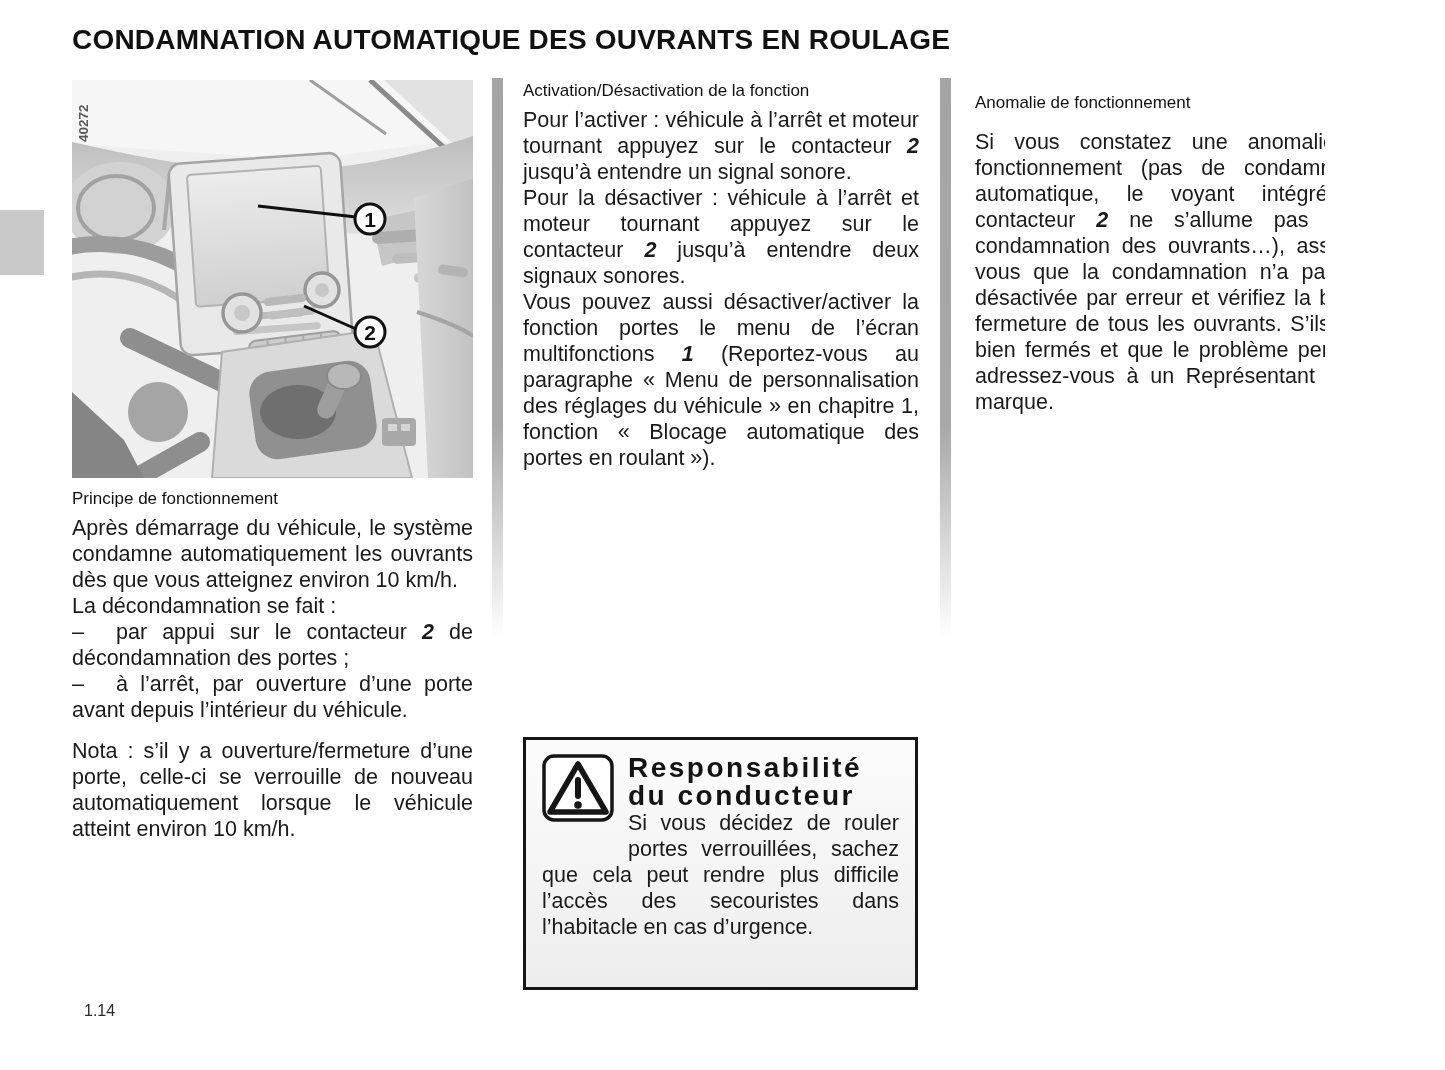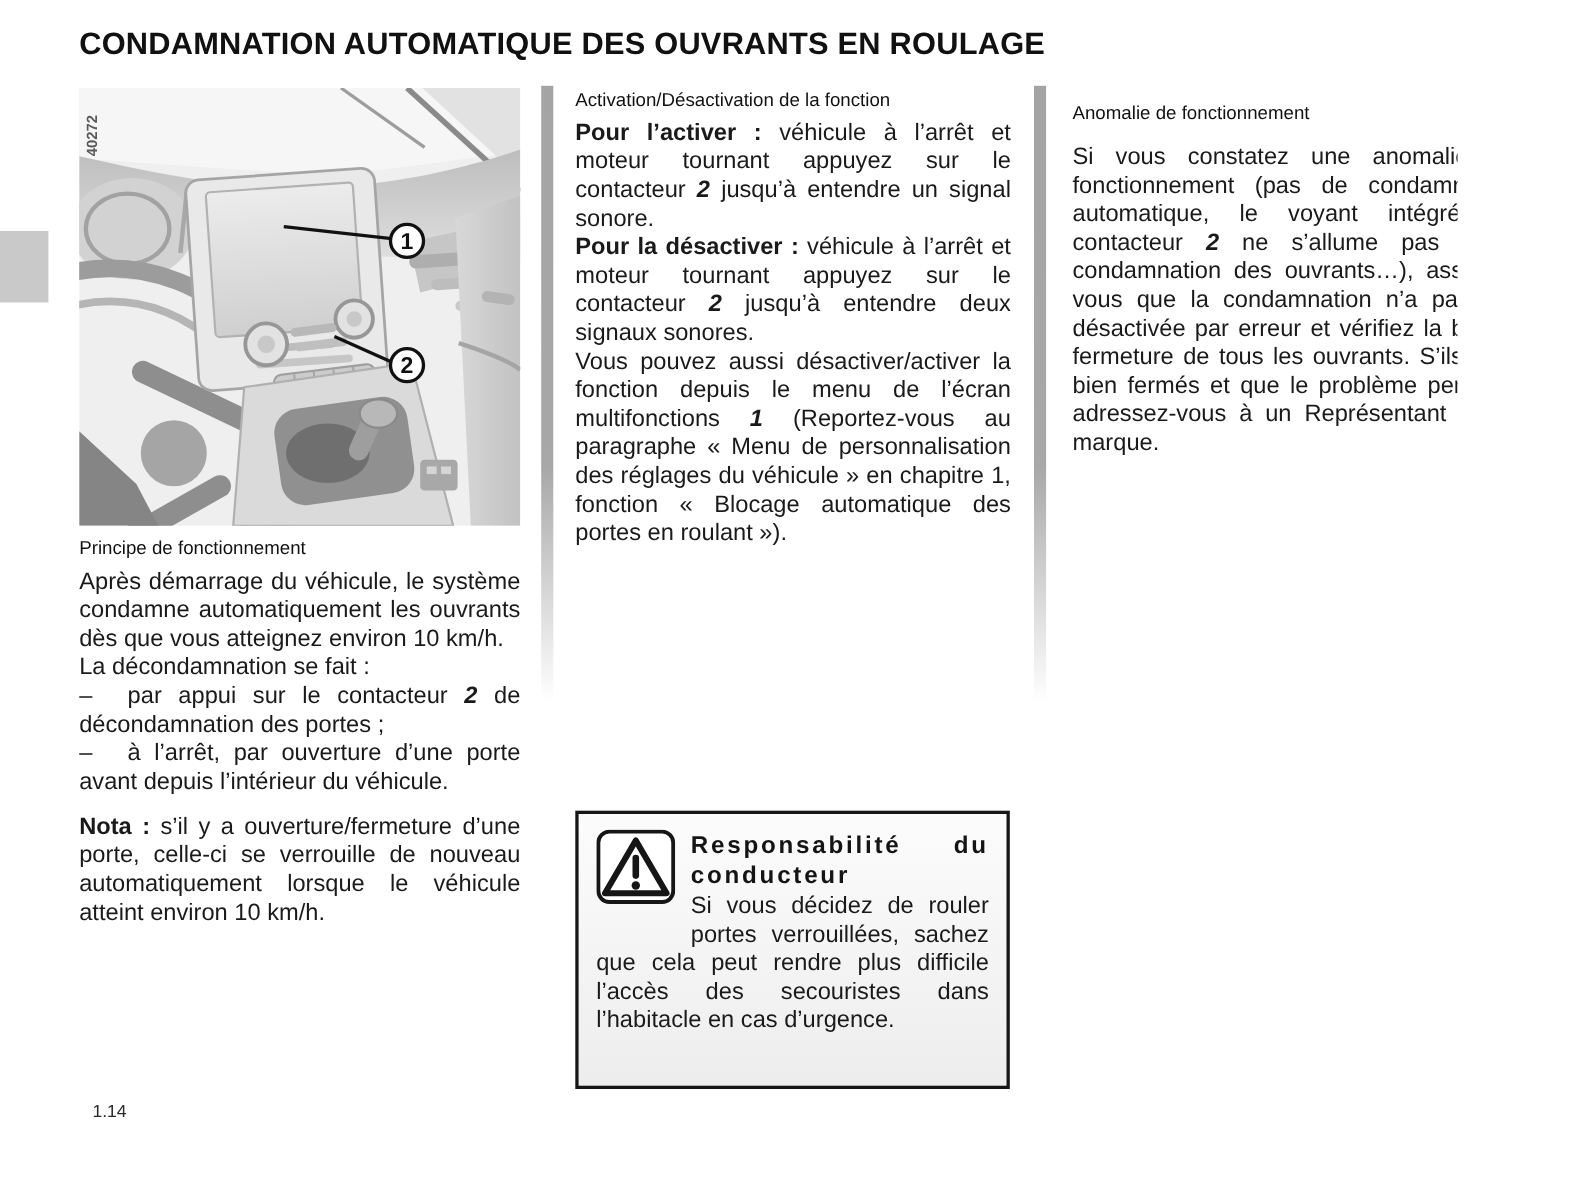--- a/index.html
+++ b/index.html
@@ -23,30 +23,30 @@
     position:absolute;top:78px;width:11px;height:560px;
     background:linear-gradient(to bottom,#a4a4a4 0%,#a8a8a8 62%,rgba(168,168,168,0) 100%);
   }
   .divider-1{left:492px;}
   .divider-2{left:940px;}
   h2.sec{font-size:17px;line-height:29px;font-weight:normal;margin:0 0 2px 0;color:#111;}
   .col-right h2.sec{margin-bottom:12px;}
   p.bt{font-size:21.5px;line-height:26px;text-align:justify;margin:0;}
   .dash{display:inline-block;width:44px;}
   .num{font-weight:bold;font-style:italic;}
-  .lead{font-weight:bold;}
+  .lead{font-weight:normal;}
   p.nota{margin-top:15px;}
   .warning-box{
     position:absolute;left:523px;top:737px;width:395px;height:253px;box-sizing:border-box;
     border:3px solid #161616;background:linear-gradient(to bottom,#fcfcfc 0%,#ededed 100%);
     padding:14px 16px 10px 16px;
   }
   .warn-icon-float{float:left;width:86px;height:106px;}
   .warn-heading{
-    font-size:22px;line-height:28px;font-weight:bold;text-align:justify;
+    font-size:28px;line-height:28px;font-weight:bold;text-align:justify;
     letter-spacing:2.5px;color:#141414;margin:0;padding-left:37px;
   }
   .warning-box p.bt{font-size:21.5px;line-height:26px;}
   .page-number{position:absolute;left:84px;top:1002px;font-size:16px;color:#2a2a2a;}
   .end-marker{position:absolute;left:1357px;top:1039px;width:17px;height:27px;background:#1b1b1b;}
 </style>
 </head>
 <body>
 
 <div class="page">
@@ -152,21 +152,21 @@
     <p class="bt"><span class="dash">–</span><span>à l’arrêt, par ouverture d’une porte avant depuis l’intérieur du véhicule.</span></p>
     <p class="bt nota"><span class="lead">Nota :</span><span> s’il y a ouverture/fermeture d’une porte, celle-ci se verrouille de nouveau automatiquement lorsque le véhicule atteint environ 10 km/h.</span></p>
   </div>
 
   <div class="divider divider-1"></div>
 
   <div class="col col-mid">
     <h2 class="sec">Activation/Désactivation de la fonction</h2>
     <p class="bt"><span class="lead">Pour l’activer :</span><span> véhicule à l’arrêt et moteur tournant appuyez sur le contacteur </span><span class="num">2</span><span> jusqu’à entendre un signal sonore.</span></p>
     <p class="bt"><span class="lead">Pour la désactiver :</span><span> véhicule à l’arrêt et moteur tournant appuyez sur le contacteur </span><span class="num">2</span><span> jusqu’à entendre deux signaux sonores.</span></p>
-    <p class="bt"><span>Vous pouvez aussi désactiver/activer la fonction depuis le menu de l’écran multifonctions </span><span class="num">1</span><span> (Reportez-vous au paragraphe « Menu de personnalisation des réglages du véhicule » en chapitre 1, fonction « Blocage automatique des portes en roulant »).</span></p>
+    <p class="bt"><span>Vous pouvez aussi désactiver/activer la fonction portes le menu de l’écran multifonctions </span><span class="num">1</span><span> (Reportez-vous au paragraphe « Menu de personnalisation des réglages du véhicule » en chapitre 1, fonction « Blocage automatique des portes en roulant »).</span></p>
   </div>
 
   <div class="divider divider-2"></div>
 
   <div class="col col-right">
     <h2 class="sec">Anomalie de fonctionnement</h2>
     <p class="bt"><span>Si vous constatez une anomalie de fonctionnement (pas de condamnation automatique, le voyant intégré au contacteur </span><span class="num">2</span><span> ne s’allume pas à la condamnation des ouvrants…), assurez-vous que la condamnation n’a pas été désactivée par erreur et vérifiez la bonne fermeture de tous les ouvrants. S’ils sont bien fermés et que le problème persiste, adressez-vous à un Représentant de la marque.</span></p>
   </div>
 
   <div class="warning-box">

